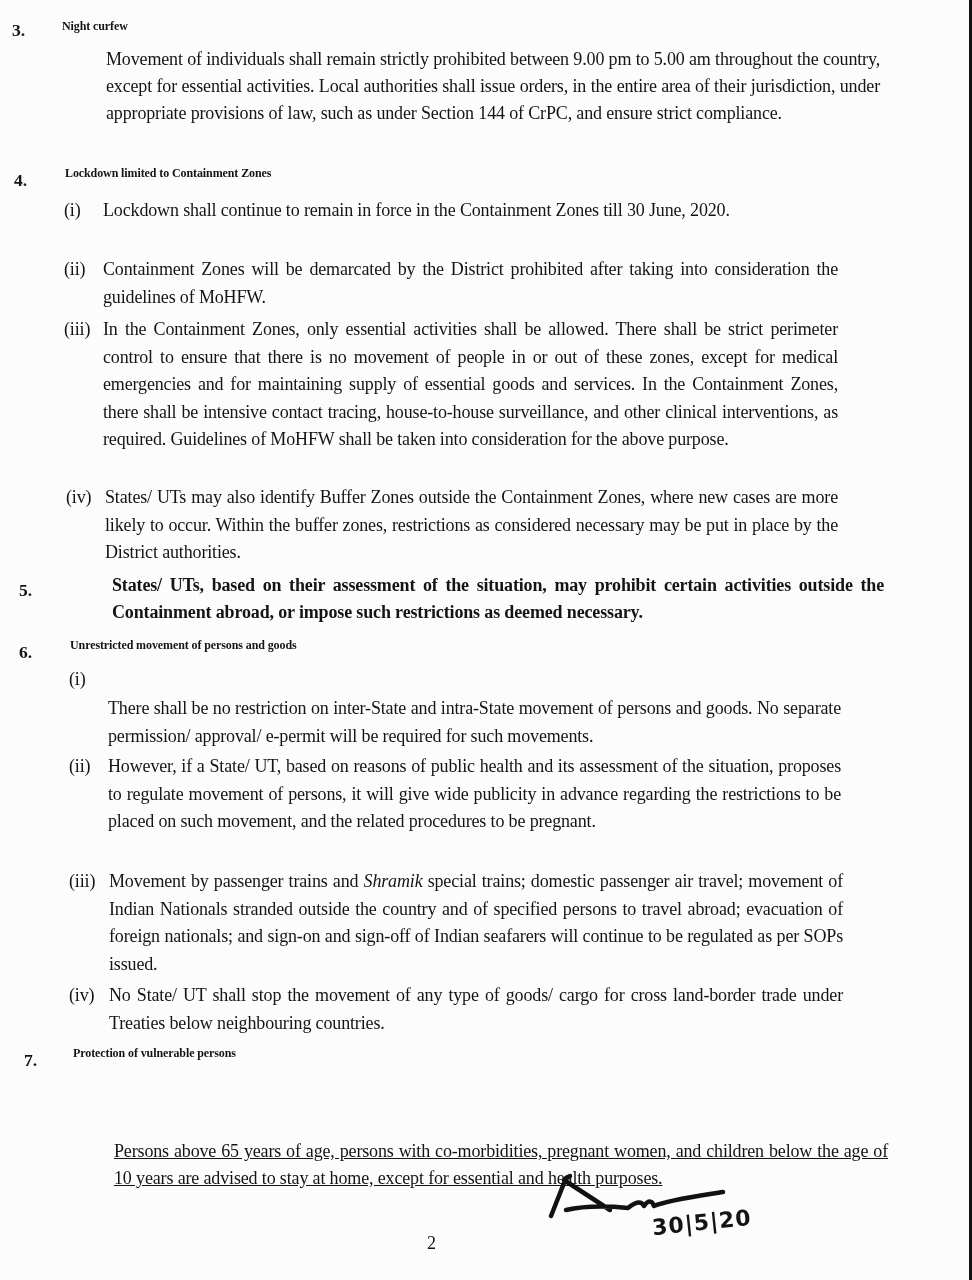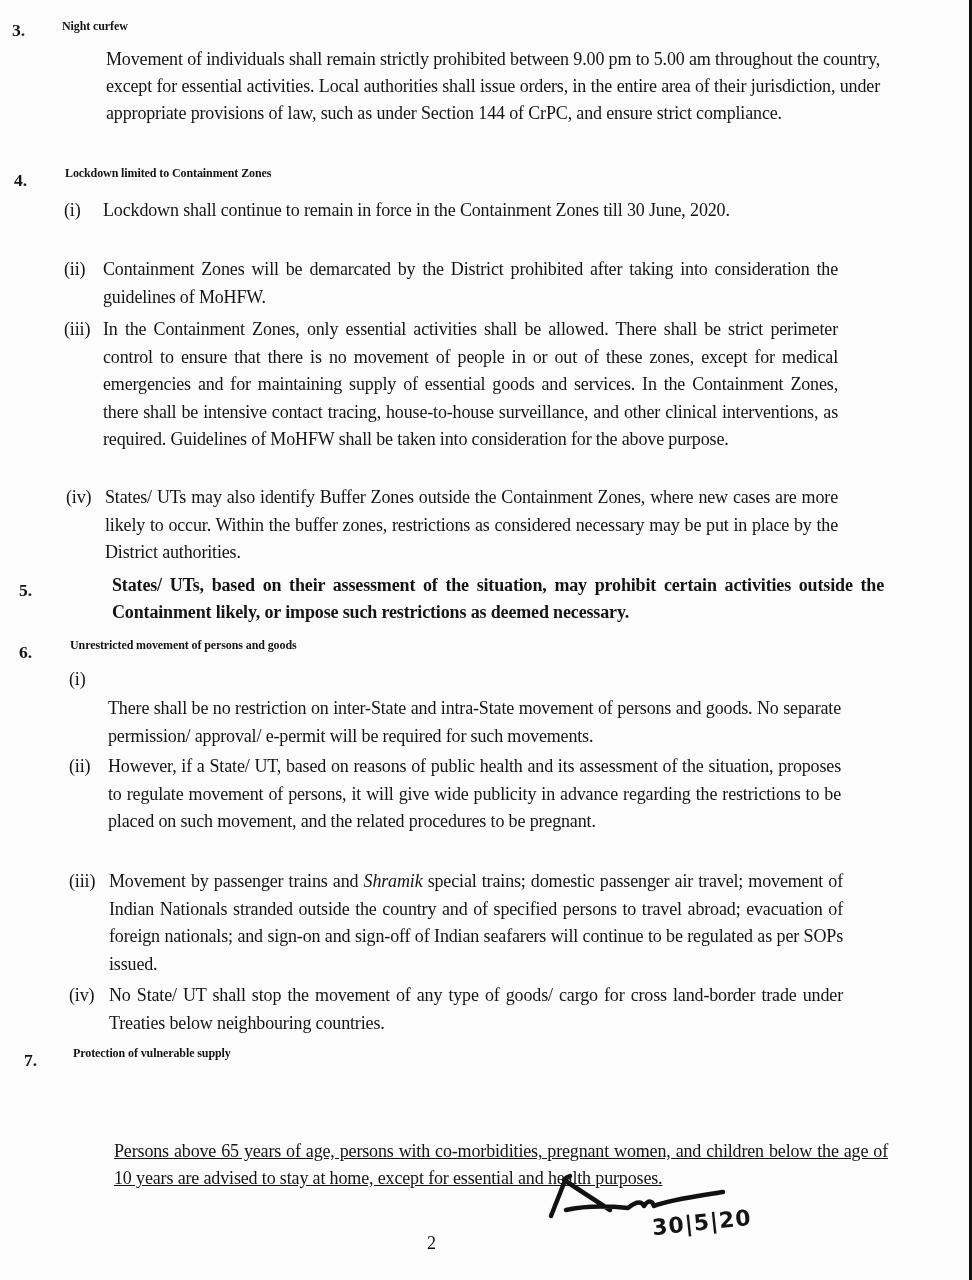--- a/index.html
+++ b/index.html
@@ -63,21 +63,21 @@
       <span class="txt" style="padding-left:39px;">In the Containment Zones, only essential activities shall be allowed. There shall be strict perimeter control to ensure that there is no movement of people in or out of these zones, except for medical emergencies and for maintaining supply of essential goods and services. In the Containment Zones, there shall be intensive contact tracing, house-to-house surveillance, and other clinical interventions, as required. Guidelines of MoHFW shall be taken into consideration for the above purpose.</span>
     </div>
     <div class="item" style="left:66px; top:484px; width:772px;">
       <span class="roman">(iv)</span>
       <span class="txt" style="padding-left:39px;">States/ UTs may also identify Buffer Zones outside the Containment Zones, where new cases are more likely to occur. Within the buffer zones, restrictions as considered necessary may be put in place by the District authorities.</span>
     </div>
   </div>
 
   <div>
     <span class="num" style="left:19px; top:580px;">5.</span>
-    <div class="para bold" style="left:68px; top:572px; width:772px;">States/ UTs, based on their assessment of the situation, may prohibit certain activities outside the Containment likely, or impose such restrictions as deemed necessary.</div>
+    <div class="para bold" style="left:68px; top:572px; width:772px;">States/ UTs, based on their assessment of the situation, may prohibit certain activities outside the Containment abroad, or impose such restrictions as deemed necessary.</div>
   </div>
 
   <div>
     <span class="num" style="left:19px; top:642px;">6.</span>
     <span class="heading" style="left:70px; top:638px;">Unrestricted movement of persons and goods</span>
 
     <div class="item" style="left:69px; top:666px; width:772px;">
       <span class="roman">(i)</span>
       <span class="txt" style="padding-left:39px;margin-top:29px;">There shall be no restriction on inter-State and intra-State movement of persons and goods. No separate permission/ approval/ e-permit will be required for such movements.</span>
     </div>
@@ -90,21 +90,21 @@
       <span class="txt" style="padding-left:40px;"><span>Movement by passenger trains and </span><i>Shramik</i><span> special trains; domestic passenger air travel;  movement of Indian Nationals stranded outside the country and of specified persons to travel abroad;  evacuation of foreign nationals; and sign-on and sign-off of Indian seafarers will continue to be regulated as per SOPs issued.</span></span>
     </div>
     <div class="item" style="left:69px; top:982px; width:774px;">
       <span class="roman">(iv)</span>
       <span class="txt" style="padding-left:40px;">No State/ UT shall stop the movement of any type of goods/ cargo for cross land-border trade under Treaties below neighbouring countries.</span>
     </div>
   </div>
 
   <div>
     <span class="num" style="left:24px; top:1050px;">7.</span>
-    <span class="heading" style="left:73px; top:1046px;">Protection of vulnerable supply</span>
+    <span class="heading" style="left:73px; top:1046px;">Protection of vulnerable persons</span>
     <div class="para" style="left:70px; top:1138px; width:774px;text-decoration:underline;">Persons above 65 years of age, persons with co-morbidities, pregnant women, and children below the age of 10 years are advised to stay at home, except for essential and health purposes.</div>
   </div>
 
   <svg class="signature" width="200" height="60" viewBox="0 0 200 60">
     <path d="M3 46 L18 8 L22 6 M16 10 L62 40 M18 40 C40 35 60 36 80 38 C90 30 94 32 96 36 C100 30 104 30 106 36 C120 30 150 26 175 22" stroke="#111" stroke-width="4.5" fill="none" stroke-linecap="round" stroke-linejoin="round"></path>
   </svg>
   <span class="sig-date">30|5|20</span>
 
   <span class="page-number">2</span>
 </div>

